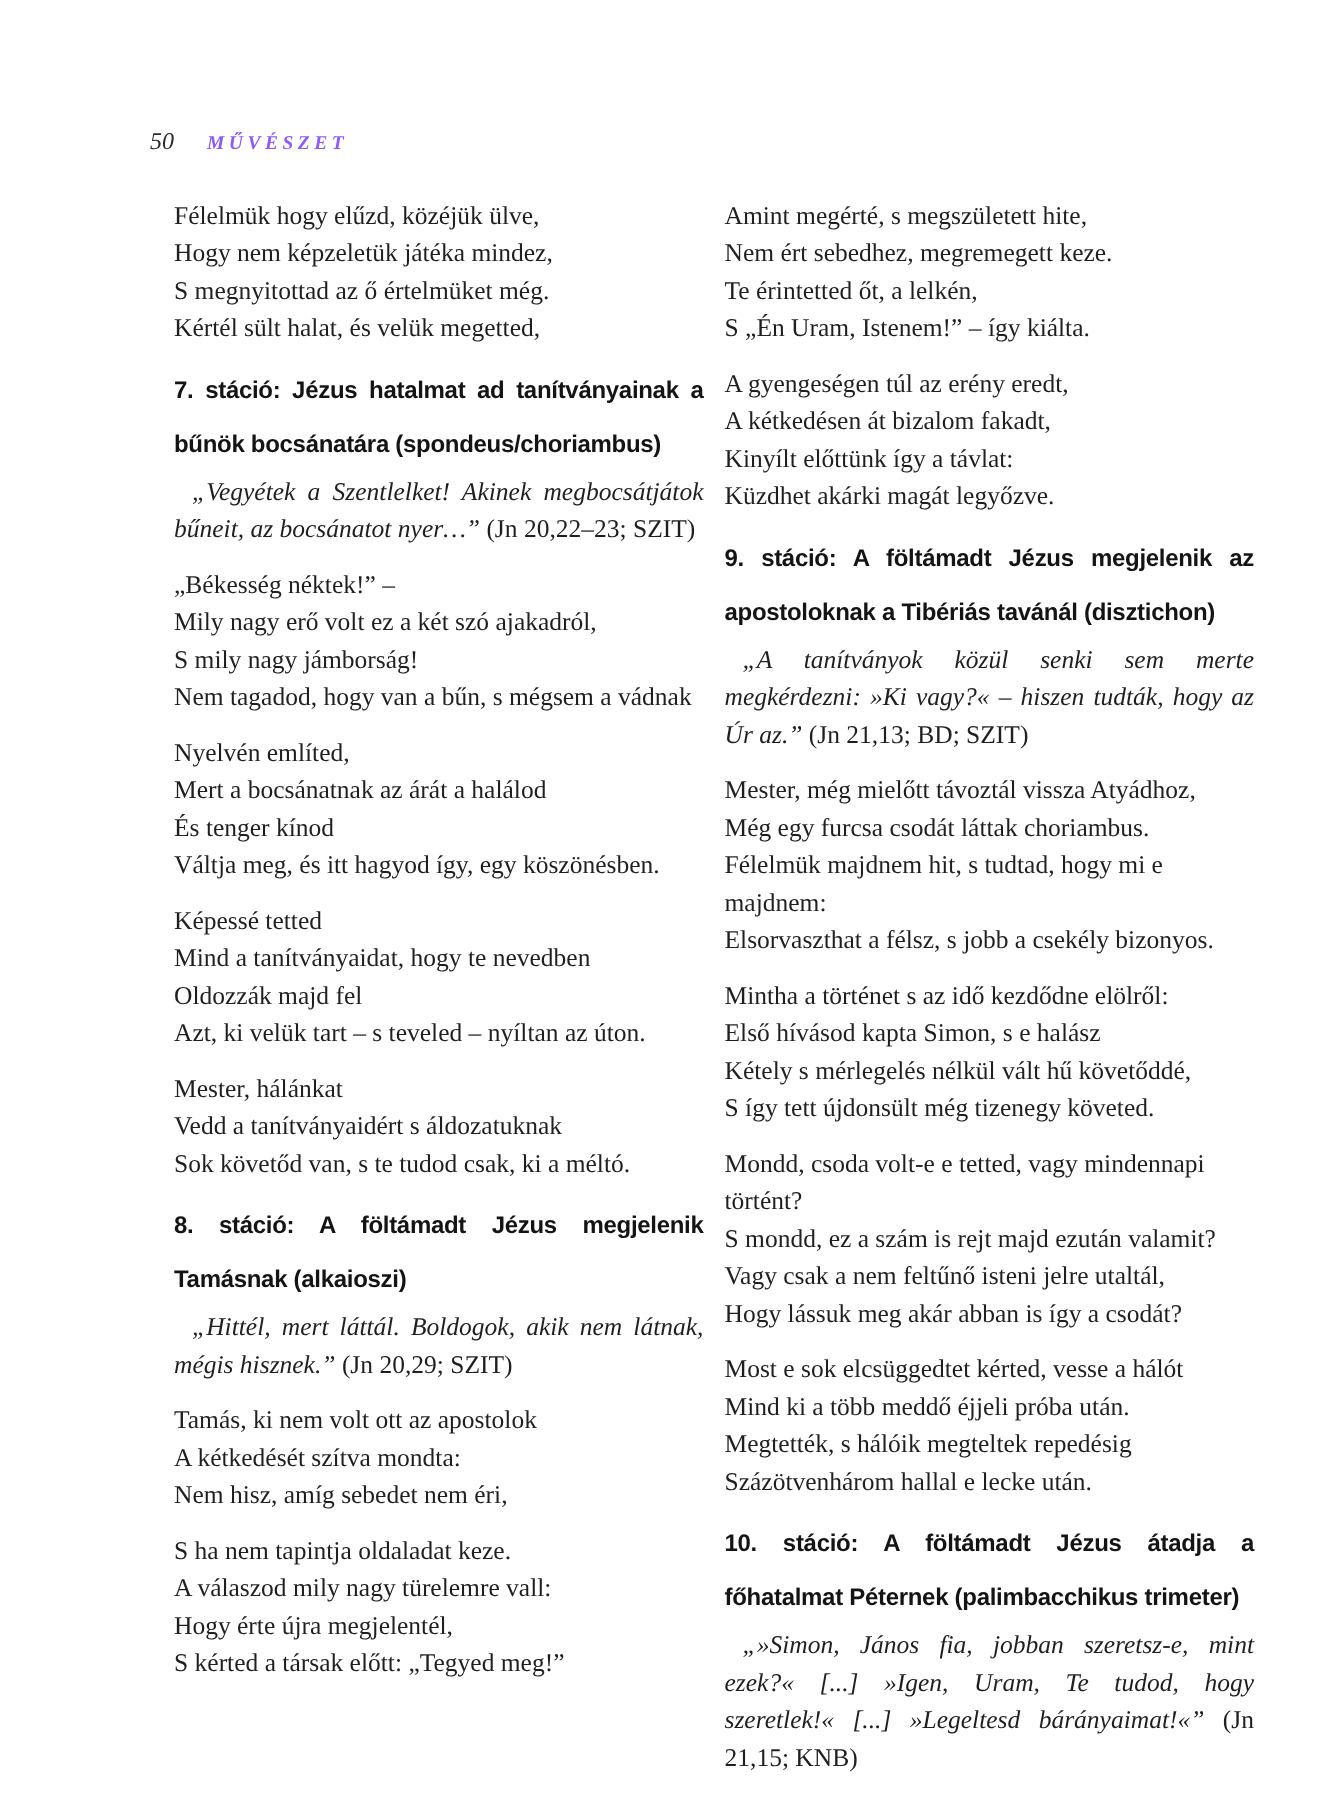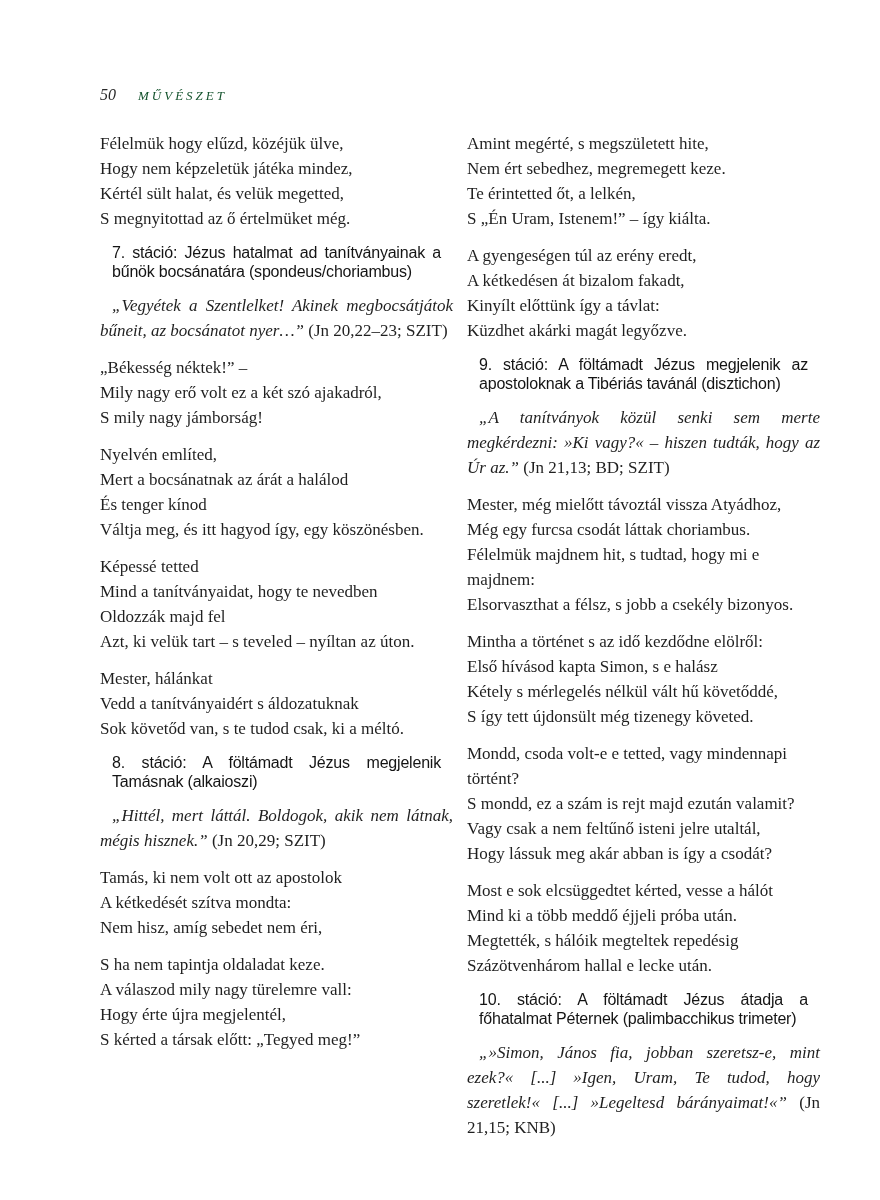--- a/index.html
+++ b/index.html
@@ -31,51 +31,51 @@
   }
   .page-number {
     font-family: "Liberation Serif", serif;
     font-style: italic;
     font-size: 16px;
     color: #2a2a2a;
   }
   .section-title {
     font-family: "Liberation Serif", serif;
     font-style: italic;
-    font-weight: 400;
+    font-weight: 700;
     font-size: 13px;
     letter-spacing: 3px;
-    color: #14532d;
+    color: #8b5cf6;
   }
   .columns {
     position: absolute;
     top: 131px;
-    left: 100px;
+    left: 116px;
     display: flex;
     gap: 14px;
   }
   .col {
     width: 353px;
   }
   .stanza {
     margin: 0 0 12px 0;
   }
   .line {
     font-size: 17px;
     line-height: 25px;
     white-space: normal;
   }
   .station-heading {
     font-family: "Liberation Sans", sans-serif;
-    font-weight: 400;
+    font-weight: 700;
     font-size: 16px;
-    line-height: 19px;
+    line-height: 36px;
     letter-spacing: -0.2px;
     color: #141414;
-    margin: 12px;
+    margin: 0;
     text-align: justify;
   }
   .quote {
     margin: 0 0 12px 0;
     font-size: 17px;
     line-height: 25px;
     text-align: justify;
   }
   .quote em {
     font-style: italic;
@@ -91,29 +91,30 @@
 <div class="page">
   <header class="page-header">
     <span class="page-number">50</span>
     <span class="section-title">MŰVÉSZET</span>
   </header>
   <main class="columns">
     <section class="col" id="col-left">
         <div class="stanza">
           <div class="line">Félelmük hogy elűzd, közéjük ülve,</div>
           <div class="line">Hogy nem képzeletük játéka mindez,</div>
+          <div class="line">S megnyitottad az ő értelmüket még.</div>
           <div class="line">Kértél sült halat, és velük megetted,</div>
-          <div class="line">S megnyitottad az ő értelmüket még.</div>
         </div>
         <h2 class="station-heading">7. stáció: Jézus hatalmat ad tanítványainak a bűnök bocsánatára (spondeus/choriambus)</h2>
         <p class="quote"><em>„Vegyétek a Szentlelket! Akinek megbocsátjátok bűneit, az bocsánatot nyer…”</em> <span class="ref">(Jn 20,22–23; SZIT)</span></p>
         <div class="stanza">
           <div class="line">„Békesség néktek!” –</div>
           <div class="line">Mily nagy erő volt ez a két szó ajakadról,</div>
           <div class="line">S mily nagy jámborság!</div>
+          <div class="line">Nem tagadod, hogy van a bűn, s mégsem a vádnak</div>
         </div>
         <div class="stanza">
           <div class="line">Nyelvén említed,</div>
           <div class="line">Mert a bocsánatnak az árát a halálod</div>
           <div class="line">És tenger kínod</div>
           <div class="line">Váltja meg, és itt hagyod így, egy köszönésben.</div>
         </div>
         <div class="stanza">
           <div class="line">Képessé tetted</div>
           <div class="line">Mind a tanítványaidat, hogy te nevedben</div>

